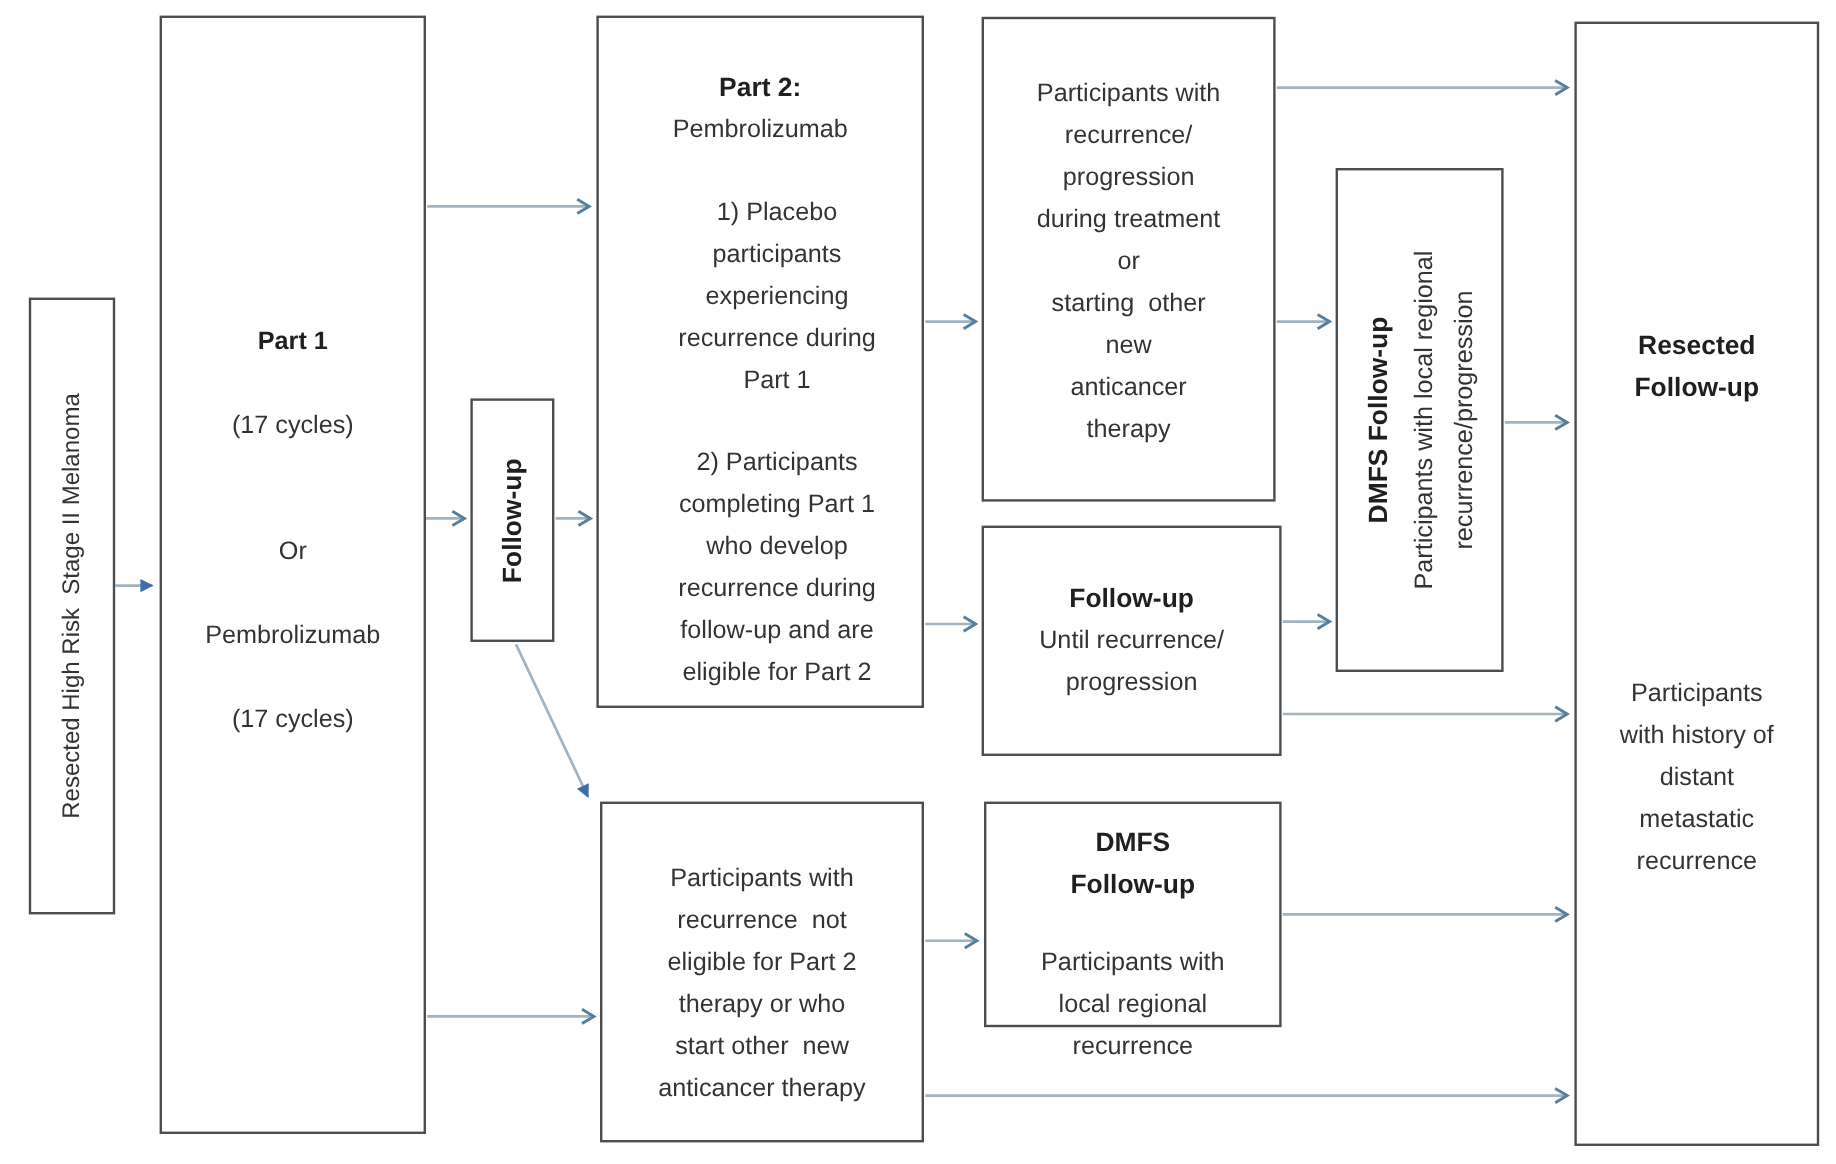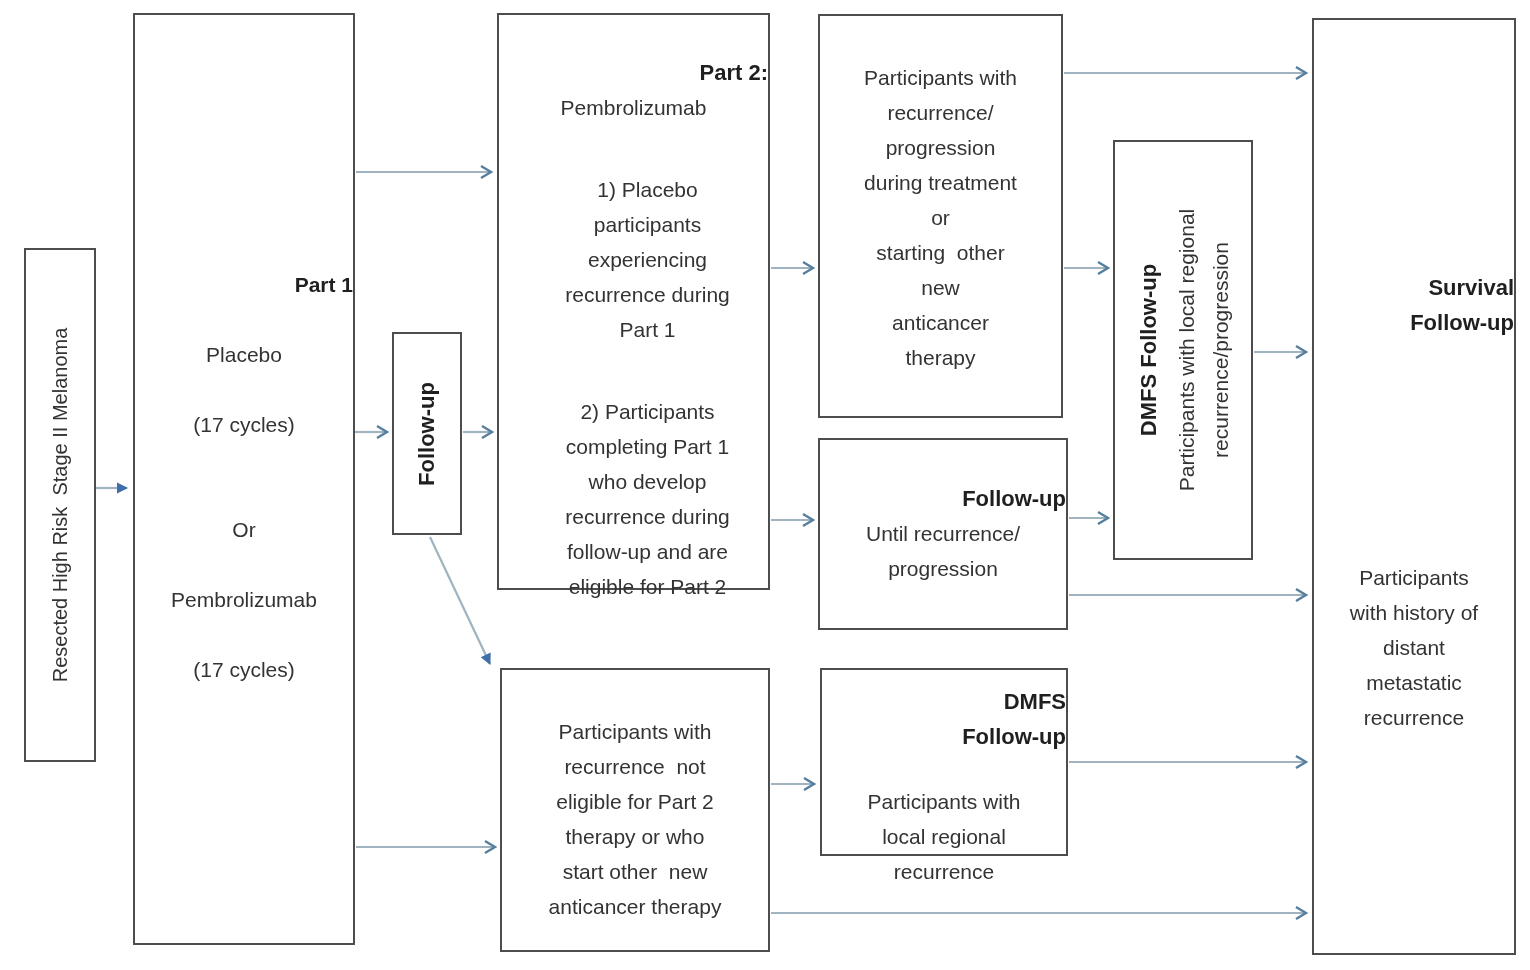--- a/index.html
+++ b/index.html
@@ -11,38 +11,38 @@
     position:relative; width:1530px; height:970px; background:#ffffff;
     font-family:"Liberation Sans", sans-serif; color:var(--text); overflow:hidden;
   }
   .box{
     position:absolute; background:#ffffff; border:2px solid var(--border);
     box-sizing:border-box; text-align:center;
   }
   .ml{white-space:pre-wrap;}
   .b{font-weight:bold; color:var(--bold);}
   .fs21{font-size:21px; line-height:35px;}
-  .fs22{font-size:22px;text-align:right;}
+  .fs22{font-size:22px;}
   
   .vwrap{position:absolute; top:50%; left:50%; transform:translate(-50%,-50%) rotate(-90deg);}
   .vtext{white-space:pre; text-align:center;}
 
   
   #box-melanoma{left:24px; top:248px; width:72px; height:514px;}
   #box-melanoma .vtext{font-size:20px; width:500px;}
   
   #box-part1{left:133px; top:13px; width:222px; height:932px; padding-top:235px;}
   #box-part1 .line{font-size:21px; line-height:70px;}
   #box-part1 .line.or{margin-top:35px;}
   
   #box-followup-small{left:392px; top:332px; width:70px; height:203px;}
   #box-followup-small .vtext{font-size:22px; width:190px;}
   
   #box-part2{left:497px; top:13px; width:273px; height:577px; padding-top:40px;}
-  #box-part2 .item{margin-top:47px;padding-left:28px;}
+  #box-part2 .item{margin-top:34px;padding-left:28px;}
   
   #box-recur-treatment{left:818px; top:14px; width:245px; height:404px; padding-top:44px;}
   
   #box-followup-until{left:818px; top:438px; width:250px; height:192px; padding-top:41px;}
   
   #box-dmfs-vertical{left:1113px; top:140px; width:140px; height:420px;}
   #box-dmfs-vertical .vtext{width:410px;}
   #box-dmfs-vertical .vt-title{font-size:22px; line-height:42px;}
   #box-dmfs-vertical .vt-body{font-size:21px; line-height:34px; white-space:normal;}
   
@@ -91,21 +91,20 @@
     </svg>
 
   <div class="box" id="box-melanoma">
     <div class="vwrap">
       <div class="vtext">Resected High Risk  Stage II Melanoma</div>
     </div>
   </div>
 
   <div class="box" id="box-part1">
     <div class="line b fs22">Part 1</div>
-    <div class="line">Placebo</div>
     <div class="line">(17 cycles)</div>
     <div class="line or">Or</div>
     <div class="line">Pembrolizumab</div>
     <div class="line">(17 cycles)</div>
   </div>
 
   <div class="box" id="box-followup-small">
     <div class="vwrap">
       <div class="vtext b">Follow-up</div>
     </div>
@@ -146,21 +145,21 @@
   </div>
 
   <div class="box" id="box-dmfs-vertical">
     <div class="vwrap">
       <div class="vtext vt-title b">DMFS Follow-up</div>
       <div class="vtext vt-body">Participants with local regional recurrence/progression</div>
     </div>
   </div>
 
   <div class="box fs21" id="box-survival">
-    <div class="ml b fs22 title" style="line-height:35px;">Survival
+    <div class="ml b fs22 title" style="line-height:35px;">Resected
 Follow-up</div>
     <div class="ml body">Participants
 with history of
 distant
 metastatic
 recurrence</div>
   </div>
 
   <div class="box fs21" id="box-not-eligible">
     <div class="ml">Participants with

